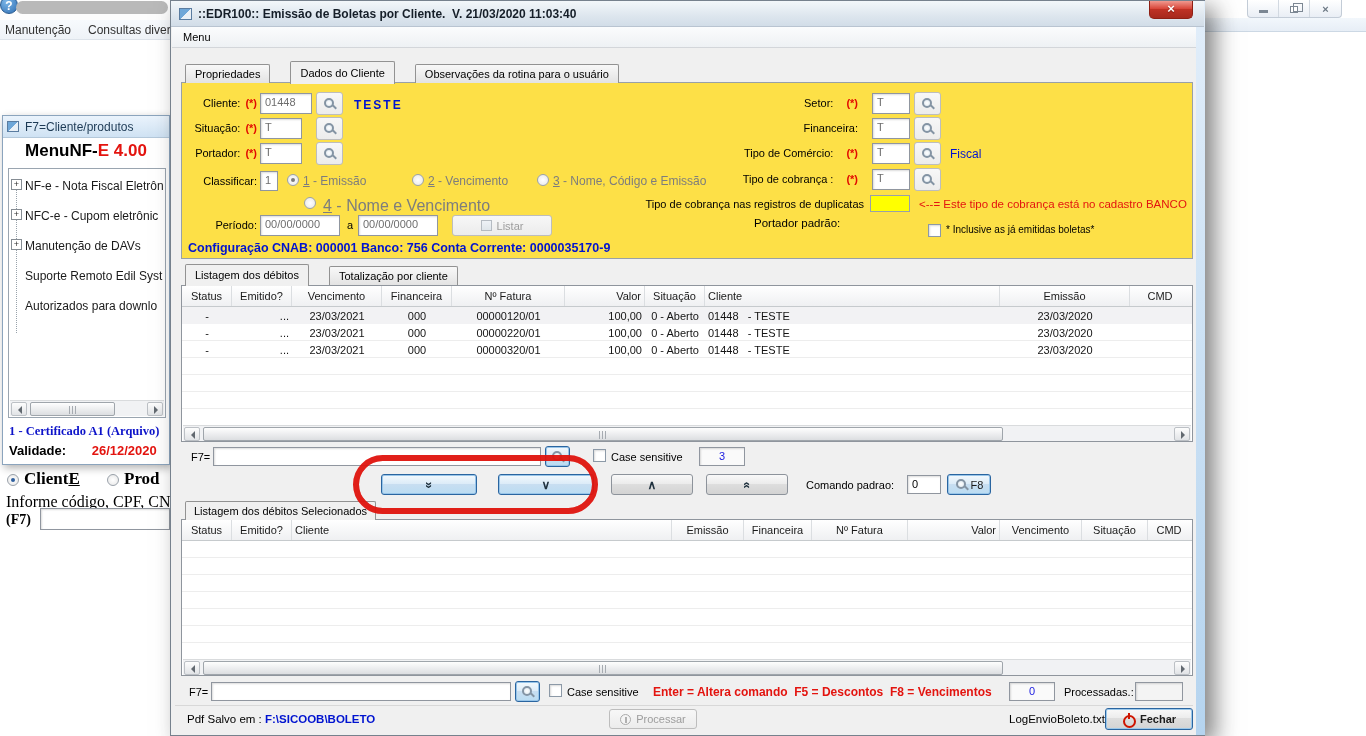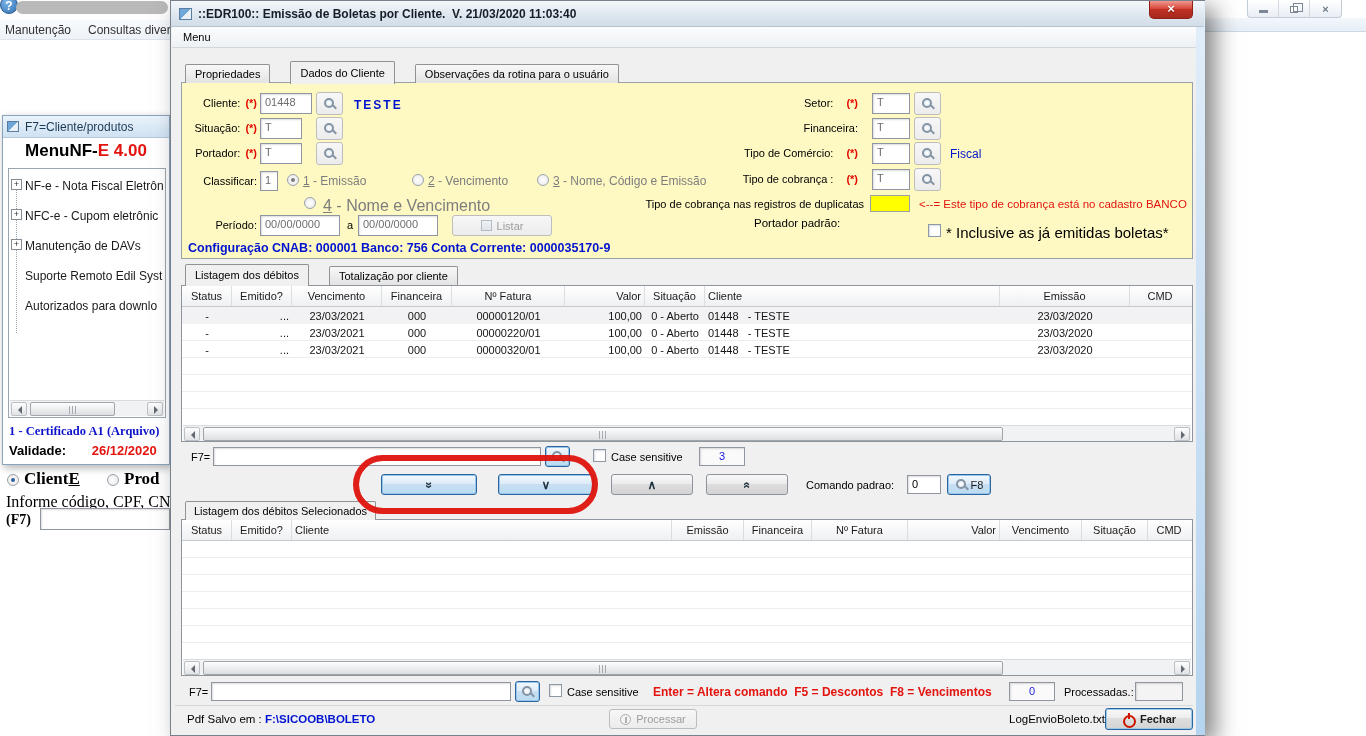--- a/index.html
+++ b/index.html
@@ -44,21 +44,21 @@
 .chk{position:absolute;width:13px;height:13px;background:#fff;border:1px solid #8c99a7;box-shadow:inset 1px 1px 2px rgba(0,0,0,.15)}
 .rad{position:absolute;width:12px;height:12px;border:1px solid #9aa2ab;border-radius:50%;background:radial-gradient(#fff,#e6e6e6)}
 .rad.sel::after{content:"";position:absolute;left:3px;top:3px;width:4px;height:4px;border-radius:50%;background:#7b7b7b}
 .rad.selblue::after{background:#2f5f9e}
 .u{text-decoration:underline}
 
 .tabs{position:absolute;display:flex;align-items:flex-end;gap:20px;z-index:3}
 .tab{border:1px solid #929292;border-bottom:none;border-radius:2px 2px 0 0;height:19px;padding:3px 9px 0;
   background:linear-gradient(#f8f8f8,#e3e3e3);white-space:nowrap}
 .tab.active{background:#f0f0f0;height:23px;padding-top:5px;margin-bottom:-1px}
-.panel{position:absolute;border:1px solid #98a0a8;background:#fef9c3}
+.panel{position:absolute;border:1px solid #98a0a8;background:#fde047}
 
 .tbl{position:absolute;border:1px solid #8f959d;background:#fff}
 .thead{position:absolute;left:0;top:0;right:0;height:21px;display:flex;
   background:linear-gradient(#ffffff,#eff0f2);border-bottom:1px solid #c6cacd}
 .th{border-right:1px solid #dbdee1;display:flex;align-items:center;justify-content:center;
   padding:0 3px;color:#1a1a1a;overflow:hidden;white-space:nowrap}
 .tbody{position:absolute;left:0;top:21px;right:0;
   background:repeating-linear-gradient(to bottom,#fff 0 16px,#ededed 16px 17px)}
 .tr{position:absolute;left:0;right:0;height:17px;display:flex}
 .tr.hl{background:#f2f2f4}
@@ -312,21 +312,21 @@
 
       <div class="rlabel" style="left:436px;top:115px;width:246px">
         <span>Tipo de cobrança nas registros de duplicatas</span>
       </div>
       <div class="abs" style="left:688px;top:112px;width:40px;height:17px;background:#ffff00;border:1px solid #9aa0a8"></div>
       <span class="abs redtx" style="left:737px;top:115px;font-size:11.5px;white-space:nowrap">&lt;--= Este tipo de cobrança está no cadastro BANCO</span>
 
       <span class="abs" style="left:572px;top:134px;font-size:11.5px">Portador padrão:</span>
 
       <span class="chk" style="left:746px;top:141px"></span>
-      <span class="abs" style="left:764px;top:141px;font-size:15px;white-space:nowrap">* Inclusive as já emitidas boletas*</span>
+      <span class="abs" style="left:764px;top:141px;font-size:10px;white-space:nowrap">* Inclusive as já emitidas boletas*</span>
     </div>
 
     <div class="tabs" style="left:14px;top:262px;height:22px">
       <div class="tab active" style="height:22px;padding-top:4px"><span>Listagem dos débitos</span></div>
       <div class="tab" style="height:19px"><span>Totalização por cliente</span></div>
     </div>
 
     <div class="tbl" style="left:10px;top:284px;width:1012px;height:157px">
       <div class="thead">
         <div class="th a0">Status</div>

